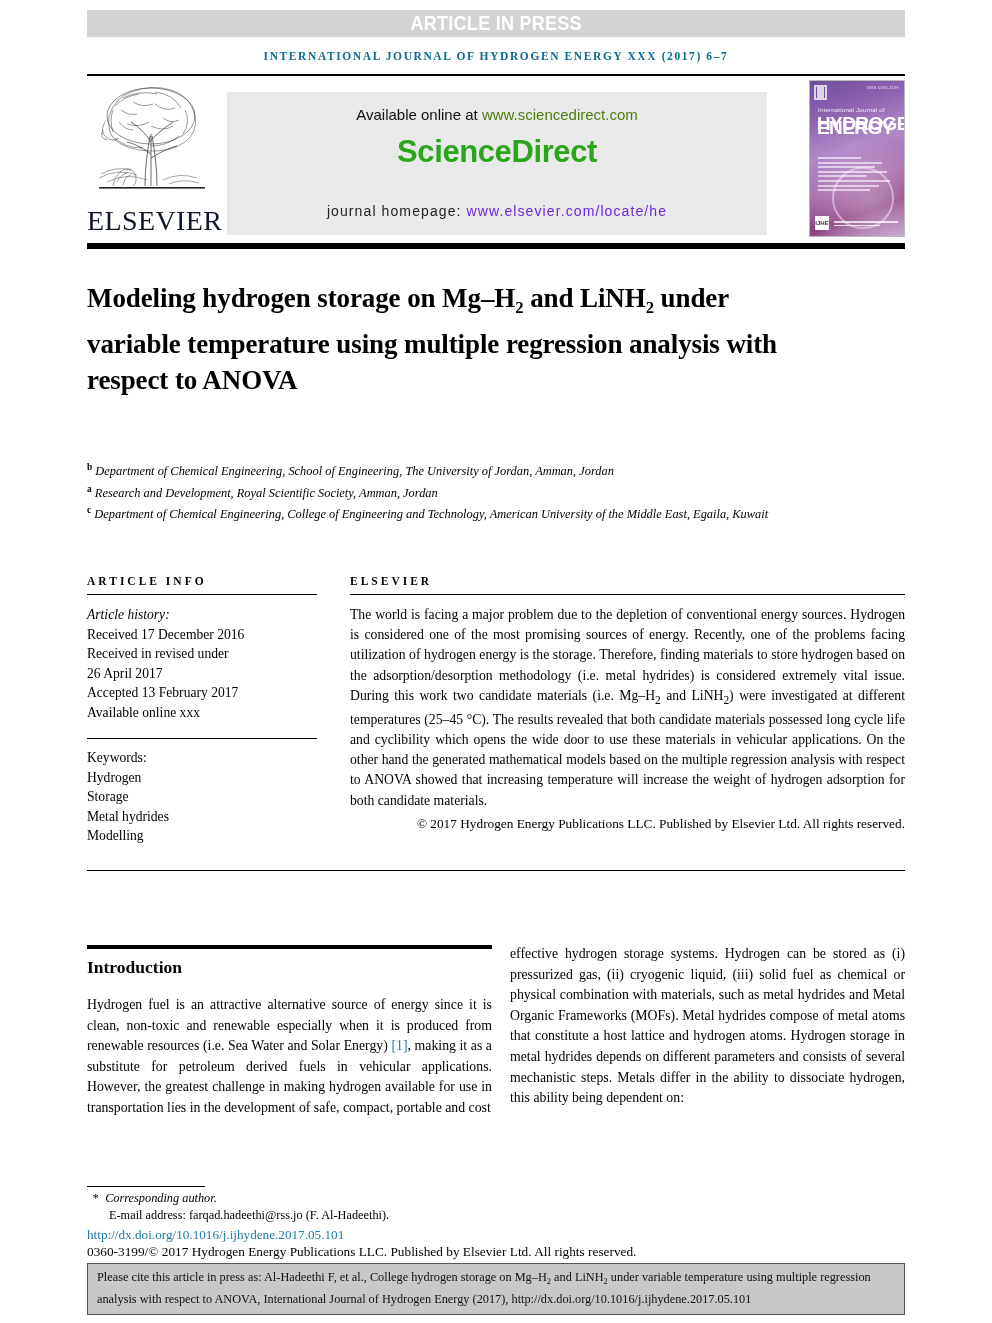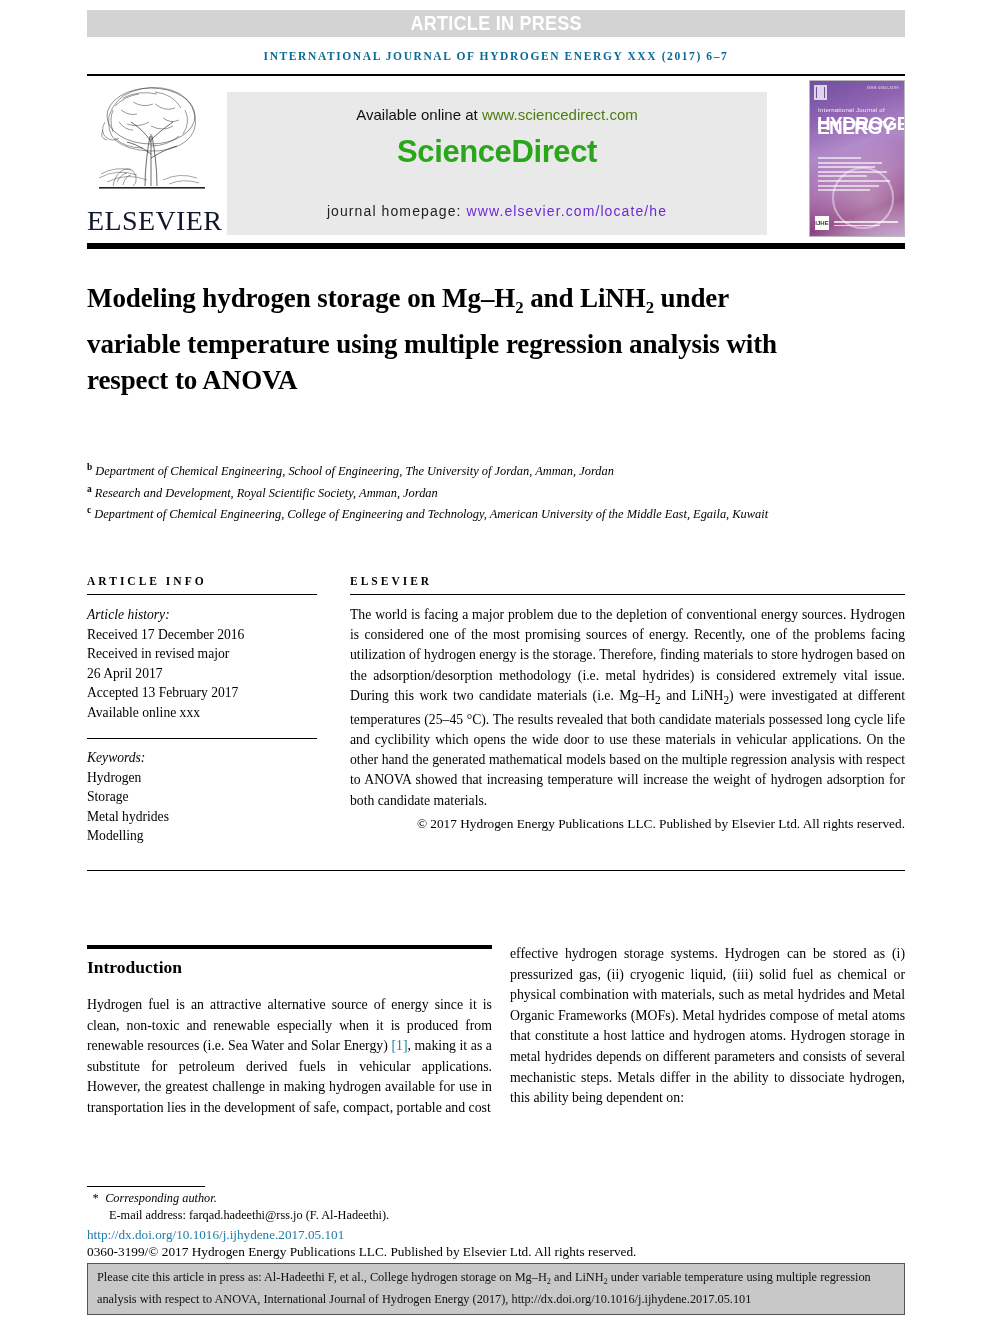--- a/index.html
+++ b/index.html
@@ -214,21 +214,21 @@
     font-size: 13.6px;
     line-height: 19.5px;
   }
   .kw-rule { margin-top: 16px; border-top: 1px solid #000; }
   .kw-body {
     margin-top: 9px;
     font-family: "Liberation Serif", serif;
     font-size: 13.6px;
     line-height: 19.5px;
   }
-  .kw-italic { font-style: italic; }
+  .kw-italic { }
   .hist-italic { font-style: italic; }
 
   
   .abs-col {
     position: absolute; left: 350px; top: 575px; width: 555px;
   }
   .abs-rule { margin-top: 7px; border-top: 1.6px solid #000; }
   .abs-body {
     margin-top: 10px;
     font-family: "Liberation Serif", serif;
@@ -412,21 +412,21 @@
     <div><span class="sup">a</span> <span>Research and Development, Royal Scientific Society, Amman, Jordan</span></div>
     <div><span class="sup">c</span> <span>Department of Chemical Engineering, College of Engineering and Technology, American University of the Middle East, Egaila, Kuwait</span></div>
   </div>
 
   <div class="info-col">
     <div class="col-head">ARTICLE INFO</div>
     <div class="info-rule"></div>
     <div class="info-body">
       <div class="hist-italic">Article history:</div>
       <div>Received 17 December 2016</div>
-      <div>Received in revised major</div>
+      <div>Received in revised under</div>
       <div>26 April 2017</div>
       <div>Accepted 13 February 2017</div>
       <div>Available online xxx</div>
     </div>
     <div class="kw-rule"></div>
     <div class="kw-body">
       <div class="kw-italic">Keywords:</div>
       <div>Hydrogen</div>
       <div>Storage</div>
       <div>Metal hydrides</div>

